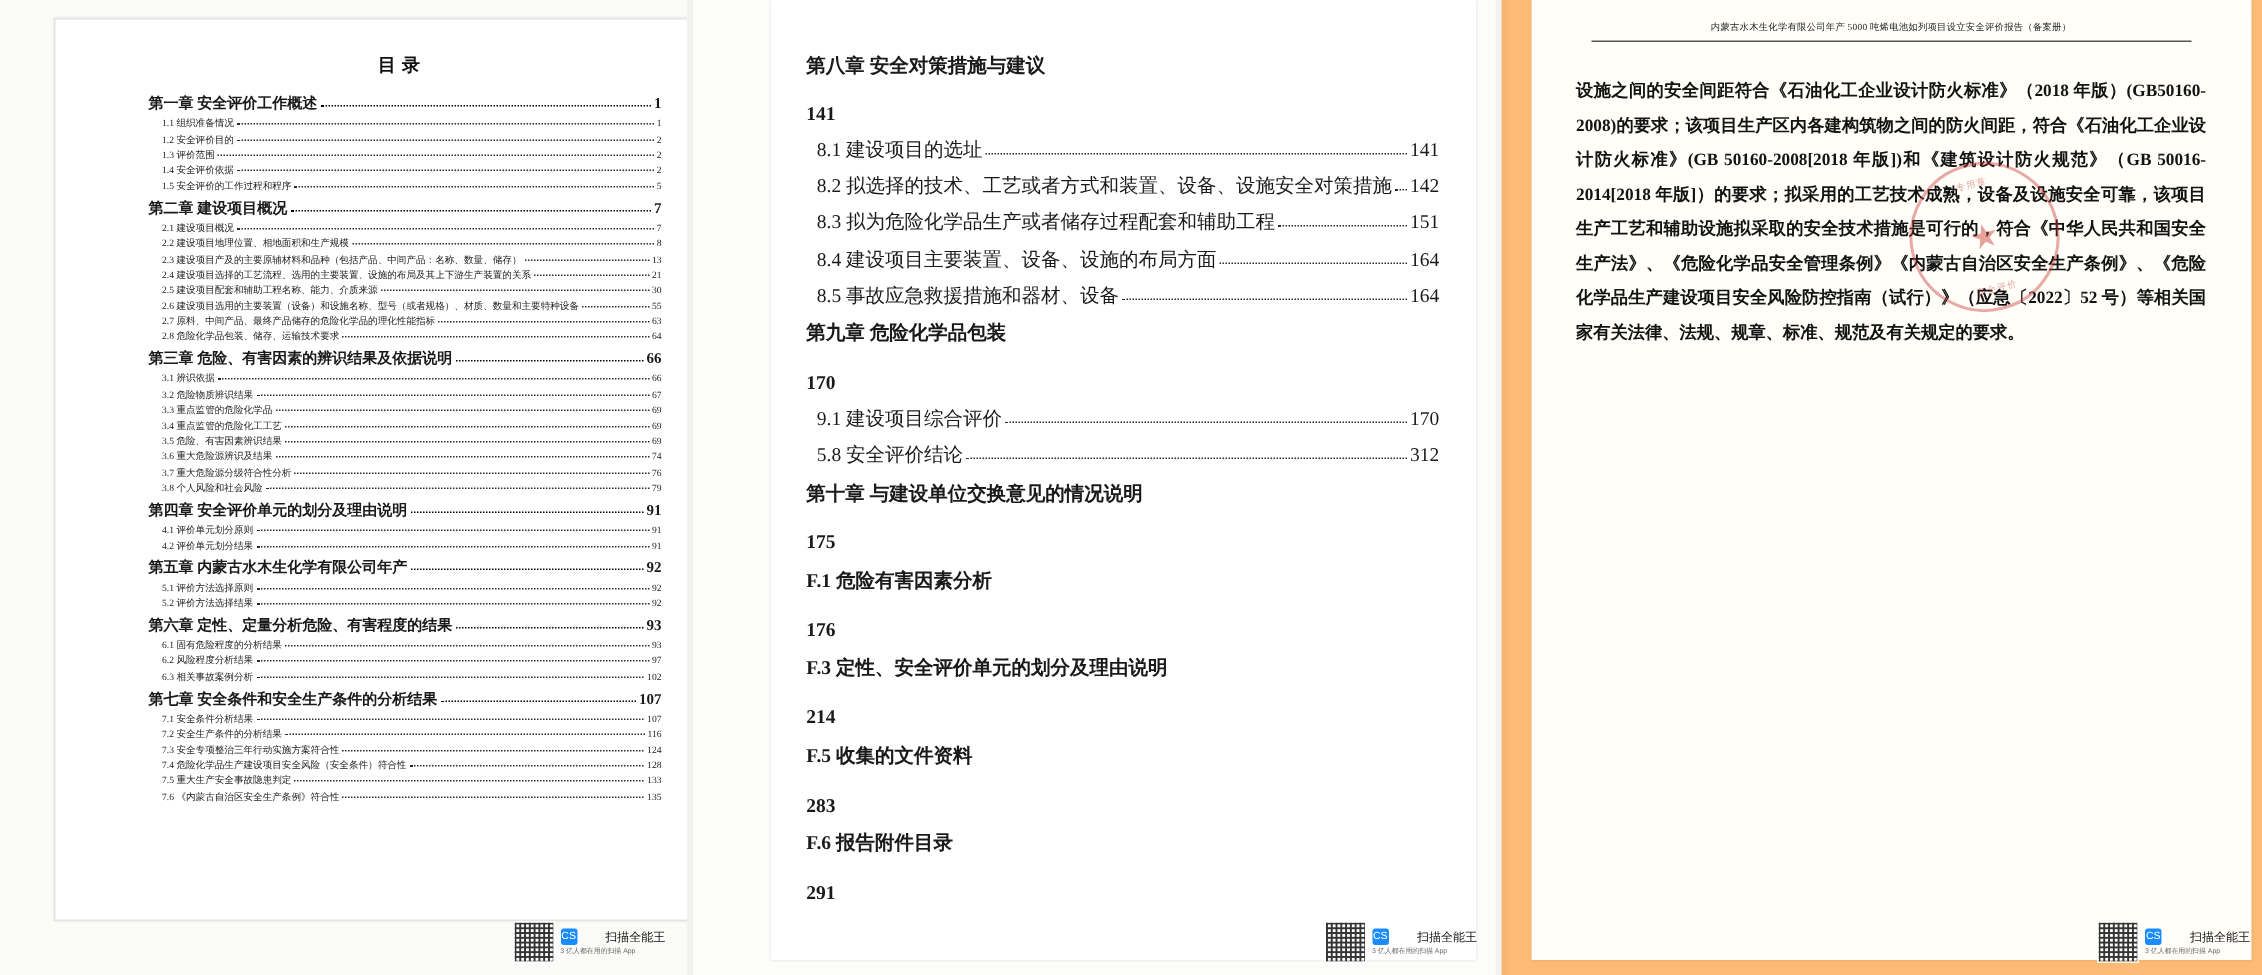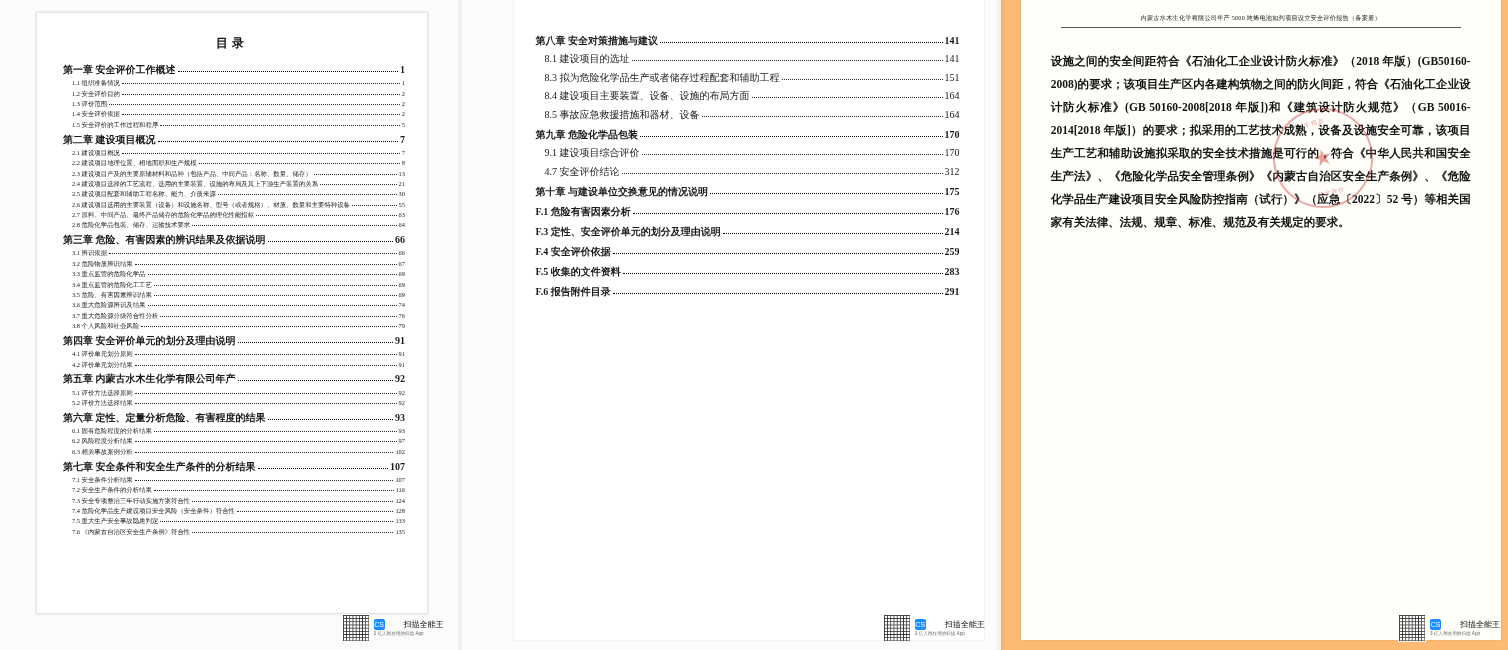--- a/index.html
+++ b/index.html
@@ -32,20 +32,21 @@
 
   .page-inner {
     position: absolute;
     background: #ffffff;
     box-shadow: 0 0 2px rgba(0,0,0,0.12);
   }
   
   .p1 .page-inner {
     left: 36px; top: 12px; width: 390px; height: 600px;
     border: 1px solid #e6e4df;
+    padding-left: 36px;
   }
   
   .p2 .page-inner {
     left: 52px; top: 0px; width: 470px; height: 640px;
   }
   
   .p3 .page-inner {
     left: 20px; top: 0px; width: 480px; height: 640px;
     background: #fffef9;
   }
@@ -90,22 +91,22 @@
     border-bottom: 1px dotted #2a2a2a;
     height: 0.6em;
   }
   .toc-row.lvl0 .toc-dots { border-bottom: 1px dotted #000; }
   .toc-page { flex: 0 0 auto; font-variant-numeric: tabular-nums; }
 
   
   .p2-col {
     padding: 30px 24px 0 22px;
   }
-  .p2-col .toc-row { font-size: 10px; line-height: 1.85; }
-  .p2-col .toc-row.lvl0 { font-size: 10px; }
+  .p2-col .toc-row { font-size: 13px; line-height: 1.85; }
+  .p2-col .toc-row.lvl0 { font-size: 13px; flex-direction: column; }
 
   
   .doc-header {
     font-size: 6.2px;
     text-align: center;
     color: #222;
     margin: 14px 0 4px 0;
     letter-spacing: 0.2px;
   }
   .doc-header-rule {
@@ -459,20 +460,25 @@
               <span class="toc-label">第八章 安全对策措施与建议</span>
               <span class="toc-dots"></span>
               <span class="toc-page">141</span>
             </li>
             <li class="toc-row lvl1">
               <span class="toc-label">8.1 建设项目的选址</span>
               <span class="toc-dots"></span>
               <span class="toc-page">141</span>
             </li>
             <li class="toc-row lvl1">
+              <span class="toc-label">8.2 拟选择的技术、工艺或者方式和装置、设备、设施安全对策措施</span>
+              <span class="toc-dots"></span>
+              <span class="toc-page">142</span>
+            </li>
+            <li class="toc-row lvl1">
               <span class="toc-label">8.3 拟为危险化学品生产或者储存过程配套和辅助工程</span>
               <span class="toc-dots"></span>
               <span class="toc-page">151</span>
             </li>
             <li class="toc-row lvl1">
               <span class="toc-label">8.4 建设项目主要装置、设备、设施的布局方面</span>
               <span class="toc-dots"></span>
               <span class="toc-page">164</span>
             </li>
             <li class="toc-row lvl1">
@@ -484,43 +490,38 @@
               <span class="toc-label">第九章 危险化学品包装</span>
               <span class="toc-dots"></span>
               <span class="toc-page">170</span>
             </li>
             <li class="toc-row lvl1">
               <span class="toc-label">9.1 建设项目综合评价</span>
               <span class="toc-dots"></span>
               <span class="toc-page">170</span>
             </li>
             <li class="toc-row lvl1">
-              <span class="toc-label">4.7 安全评价结论</span>
+              <span class="toc-label">5.8 安全评价结论</span>
               <span class="toc-dots"></span>
               <span class="toc-page">312</span>
             </li>
             <li class="toc-row lvl0">
               <span class="toc-label">第十章  与建设单位交换意见的情况说明</span>
               <span class="toc-dots"></span>
               <span class="toc-page">175</span>
             </li>
             <li class="toc-row lvl0">
               <span class="toc-label">F.1 危险有害因素分析</span>
               <span class="toc-dots"></span>
               <span class="toc-page">176</span>
             </li>
             <li class="toc-row lvl0">
               <span class="toc-label">F.3 定性、安全评价单元的划分及理由说明</span>
               <span class="toc-dots"></span>
               <span class="toc-page">214</span>
-            </li>
-            <li class="toc-row lvl0">
-              <span class="toc-label">F.4 安全评价依据</span>
-              <span class="toc-dots"></span>
-              <span class="toc-page">259</span>
             </li>
             <li class="toc-row lvl0">
               <span class="toc-label">F.5 收集的文件资料</span>
               <span class="toc-dots"></span>
               <span class="toc-page">283</span>
             </li>
             <li class="toc-row lvl0">
               <span class="toc-label">F.6 报告附件目录</span>
               <span class="toc-dots"></span>
               <span class="toc-page">291</span>

